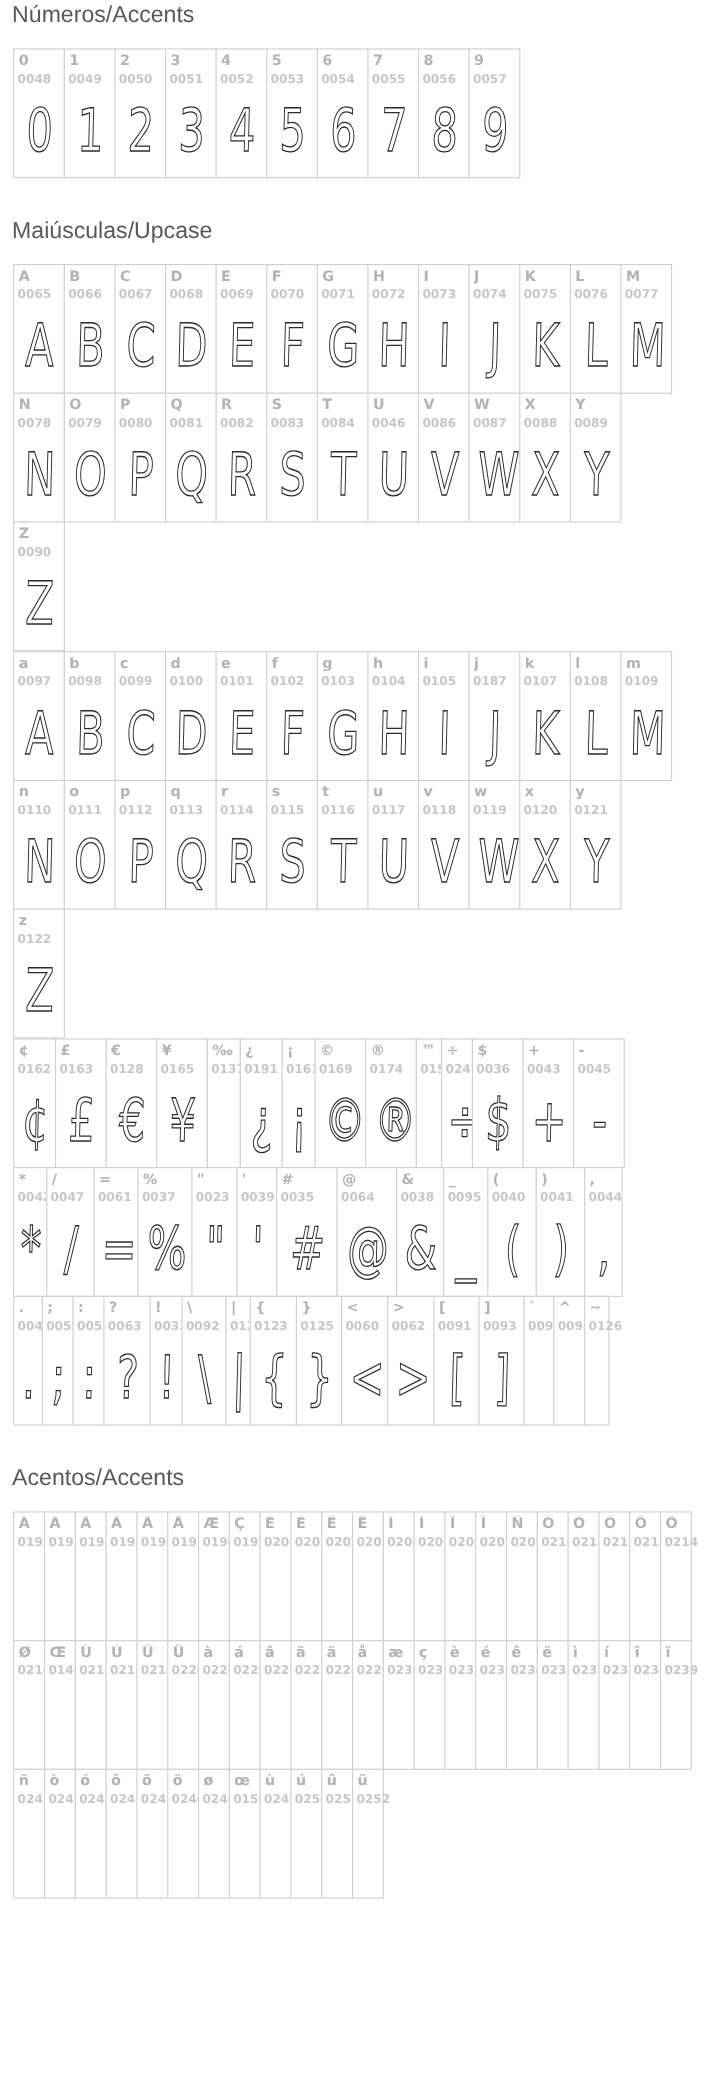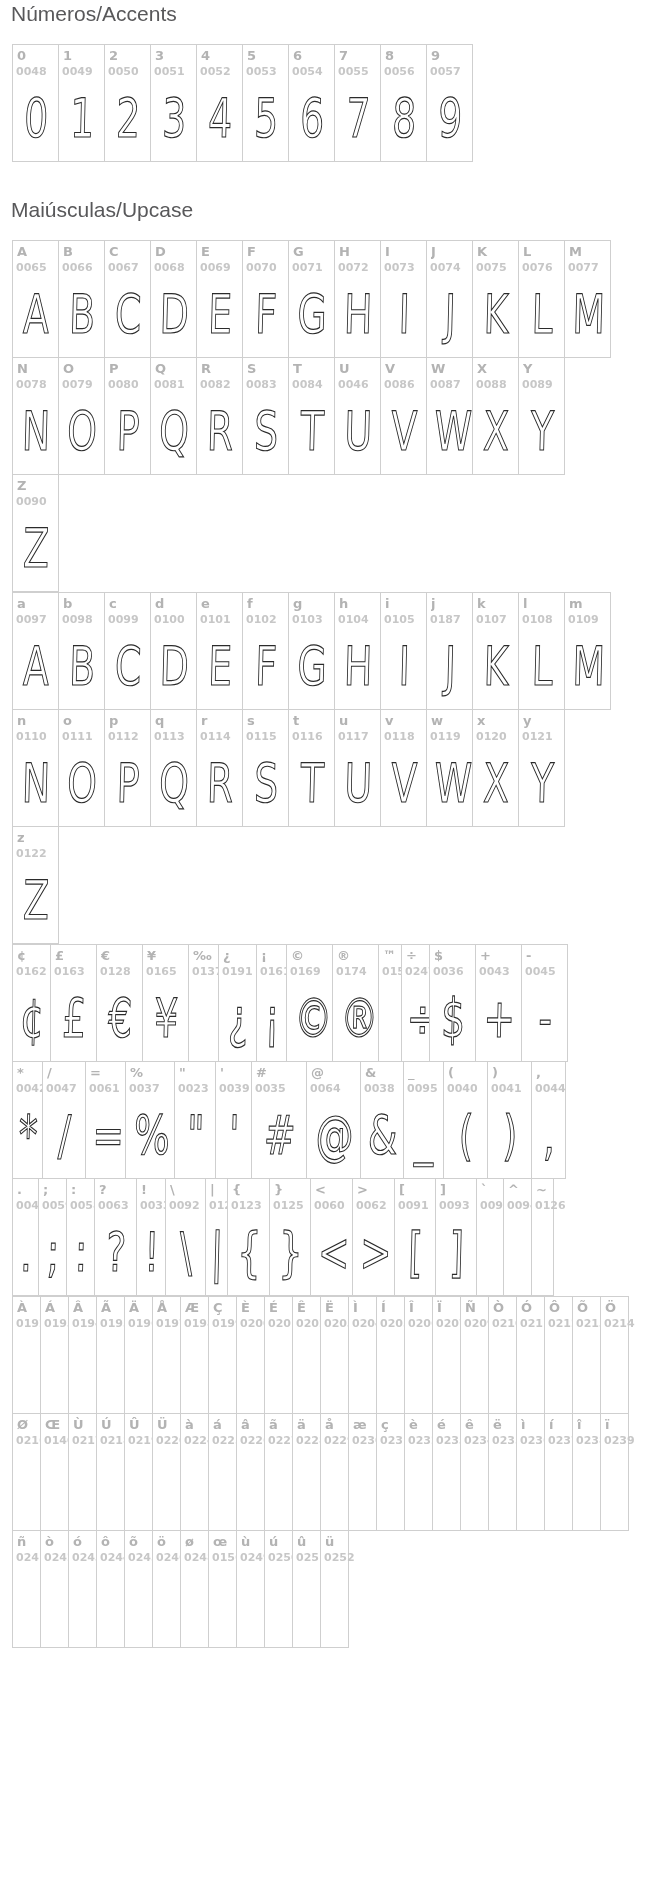--- a/index.html
+++ b/index.html
@@ -627,20 +627,21 @@
           </div>
           <div class="char-cell" style="width: 23px;">
             <div class="cell-char">~</div>
             <div class="cell-code">0126</div>
             <div class="cell-glyph"></div>
           </div>
         </div>
       </div>
     </section>
     <section class="section">
+      <h2 class="section-title">Acentos/Accents</h2>
       <div class="char-table">
         <div class="char-row">
           <div class="char-cell" style="width: 29px;">
             <div class="cell-char">À</div>
             <div class="cell-code">0192</div>
             <div class="cell-glyph"></div>
           </div>
           <div class="char-cell" style="width: 29px;">
             <div class="cell-char">Á</div>
             <div class="cell-code">0193</div>

